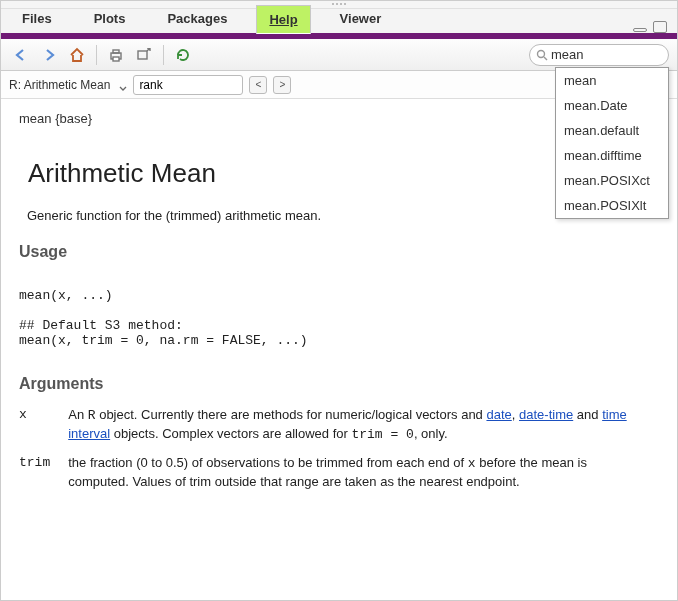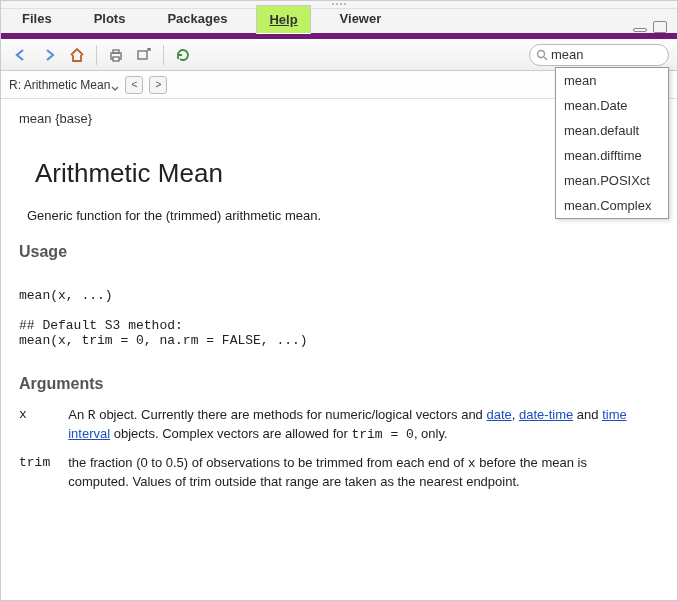--- a/index.html
+++ b/index.html
@@ -84,21 +84,21 @@
     color:#333;
   }
   .search-icon { color:#999; font-size:12px; margin-right:3px; }
   .nav-row {
     display:flex; align-items:center;
     height:28px; padding:0 8px; gap:6px;
     border-bottom:1px solid #ddd;
     background:#fdfdfd;
     font-size:12px;
   }
-  .topic-label { color:#333; display:flex; align-items:flex-end; gap:1px; }
+  .topic-label { color:#333; display:flex; align-items:flex-end; gap:9px; }
   .topic-input {
     height:20px; width:110px;
     border:1px solid #bbb; border-radius:3px;
     padding:0 5px; font-size:12px;
   }
   .nav-btn {
     width:18px; height:18px; border:1px solid #bbb;
     border-radius:3px; background:#f5f5f5;
     display:flex; align-items:center; justify-content:center;
     font-size:10px; cursor:pointer; color:#555;
@@ -109,21 +109,21 @@
     overflow-y:scroll;
     padding:12px 20px 20px 18px;
     font-family: Arial, Helvetica, sans-serif;
     color:#222;
   }
   .doc-header {
     display:flex; justify-content:space-between;
     font-size:13px; color:#333;
     margin-bottom:32px;
   }
-  .doc h1 { font-size:26px; font-weight:normal; margin:10px 16px 18px; }
+  .doc h1 { font-size:26px; font-weight:normal; margin:10px 9px 18px; }
   .doc h2 { font-size:16px; font-weight:bold; color:#555; margin:18px 0 10px; }
   .doc p { font-size:13px; line-height:1.4; margin:6px 8px; }
   .doc pre {
     font-family: "Courier New", monospace;
     font-size:13px; margin:27px 0;
     white-space:pre;
   }
   .doc code, .mono { font-family:"Courier New", monospace; background:transparent; }
   .doc a { color:#1a4fbf; }
   .args-table { border-collapse:collapse; }
@@ -223,32 +223,33 @@
   </div>
 </div>
 
 <div class="nav-row">
   <span class="topic-label">
     <span>R: Arithmetic Mean</span>
     <svg width="8" height="6" viewBox="0 0 8 6">
         <path d="M1 1 L4 4 L7 1" fill="none" stroke="#666" stroke-width="1.3"></path>
       </svg>
   </span>
+  <input class="topic-input" type="text" value="rank" style="">
   <div class="nav-btn">&lt;</div>
   <div class="nav-btn">&gt;</div>
 </div>
 
 <div class="content-wrap">
   <div class="autocomplete" id="ac-popup">
       <div class="ac-item">mean</div>
       <div class="ac-item">mean.Date</div>
       <div class="ac-item">mean.default</div>
       <div class="ac-item">mean.difftime</div>
       <div class="ac-item">mean.POSIXct</div>
-      <div class="ac-item">mean.Complex</div>
+      <div class="ac-item">mean.POSIXlt</div>
     </div>
 
   <div class="doc">
     <div class="doc-header">
       <span>mean {base}</span>
       <span>R Documentation</span>
     </div>
     <h1>Arithmetic Mean</h1>
 
     <p>Generic function for the (trimmed) arithmetic mean.</p>

